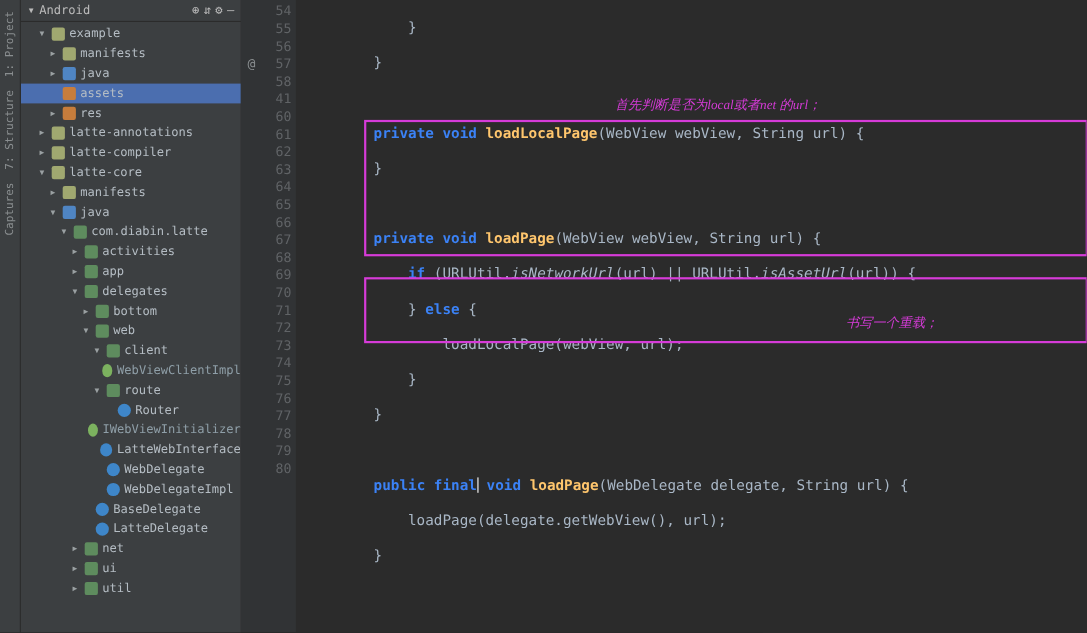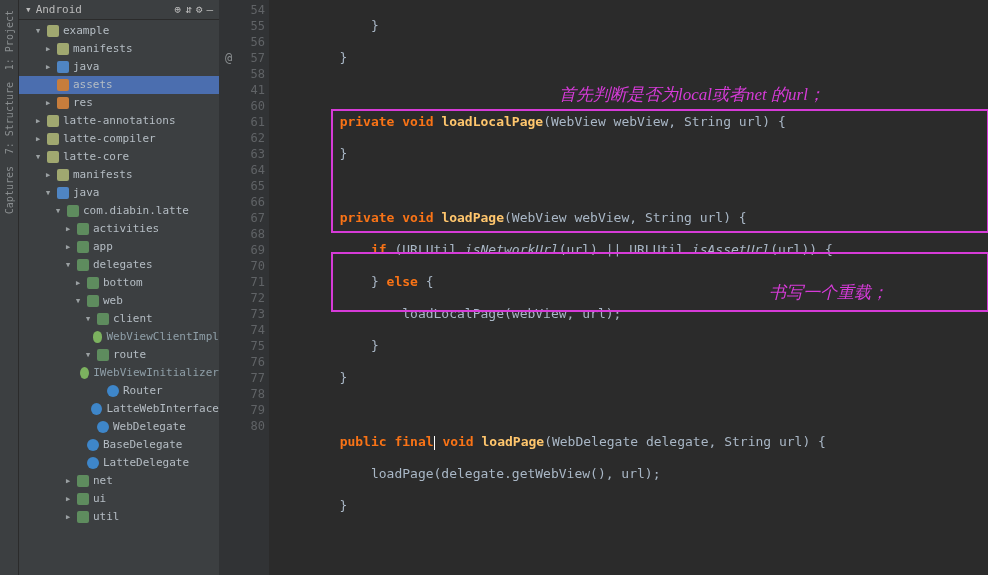--- a/index.html
+++ b/index.html
@@ -22,27 +22,27 @@
 .cls{background:#3e86c9;border-radius:50%;}
 .jcls{background:#7cb25f;border-radius:50%;}
 .lbl{color:#b5bdc4;}
 .tr.it .lbl{color:#8f9fa8;}
 .code{flex:1;display:flex;background:#2b2b2b;overflow:hidden;}
 .gut{width:46px;background:#313335;color:#606366;text-align:right;padding:2px 4px 0 0;font-size:12px;user-select:none;}
 .gut .gl{height:16px;line-height:16px;position:relative;}
 .at{position:absolute;left:6px;color:#8a8e90;}
 .src{flex:1;padding:2px 0 0 8px;font-size:13px;line-height:16px;white-space:pre;position:relative;}
 .src .ln{height:16px;}
-.kw{color:#f97316;font-weight:bold;}
+.kw{color:#3b82f6;font-weight:bold;}
 .mn{color:#ffc66d;font-weight:bold;}
 .ty{color:#a9b7c6;}
 .str{color:#6a8759;}
 .sm{font-style:italic;color:#a9b7c6;}
 .box{position:absolute;border:2px solid #d63bd8;pointer-events:none;}
-.ann{position:absolute;color:#d63bd8;font-style:italic;font-family:"SimSun","Microsoft YaHei",serif;font-size:17px;pointer-events:none;}
+.ann{position:absolute;color:#d63bd8;font-style:italic;font-family:"SimSun","Microsoft YaHei",serif;font-size:12px;pointer-events:none;}
 .cursor{border-left:1px solid #fff;display:inline-block;height:14px;vertical-align:middle;}
 </style>
 </head>
 <body>
 
 <div class="root">
   <div class="lrail">
     <span class="v">1: Project</span>
     <span class="v">7: Structure</span>
     <span class="v">Captures</span>
@@ -166,43 +166,49 @@
           <span class="ar"></span>
           <span class="ico jcls"></span>
           <span class="lbl">WebViewClientImpl</span>
         </div>
         <div class="tr">
           <span class="dep" style="width: 60px;"></span>
           <span class="ar">▾</span>
           <span class="ico foldp"></span>
           <span class="lbl">route</span>
         </div>
+        <div class="tr">
+          <span class="dep" style="width: 70px;"></span>
+          <span class="ar"></span>
+          <span class="ico cls"></span>
+          <span class="lbl">Router</span>
+        </div>
         <div class="tr it">
           <span class="dep" style="width: 60px;"></span>
           <span class="ar"></span>
           <span class="ico jcls"></span>
           <span class="lbl">IWebViewInitializer</span>
         </div>
         <div class="tr">
-          <span class="dep" style="width: 70px;"></span>
-          <span class="ar"></span>
-          <span class="ico cls"></span>
-          <span class="lbl">Router</span>
-        </div>
-        <div class="tr">
           <span class="dep" style="width: 60px;"></span>
           <span class="ar"></span>
           <span class="ico cls"></span>
           <span class="lbl">LatteWebInterface</span>
         </div>
         <div class="tr">
           <span class="dep" style="width: 60px;"></span>
           <span class="ar"></span>
           <span class="ico cls"></span>
           <span class="lbl">WebDelegate</span>
+        </div>
+        <div class="tr">
+          <span class="dep" style="width: 60px;"></span>
+          <span class="ar"></span>
+          <span class="ico cls"></span>
+          <span class="lbl">WebDelegateImpl</span>
         </div>
         <div class="tr">
           <span class="dep" style="width: 50px;"></span>
           <span class="ar"></span>
           <span class="ico cls"></span>
           <span class="lbl">BaseDelegate</span>
         </div>
         <div class="tr">
           <span class="dep" style="width: 50px;"></span>
           <span class="ar"></span>

